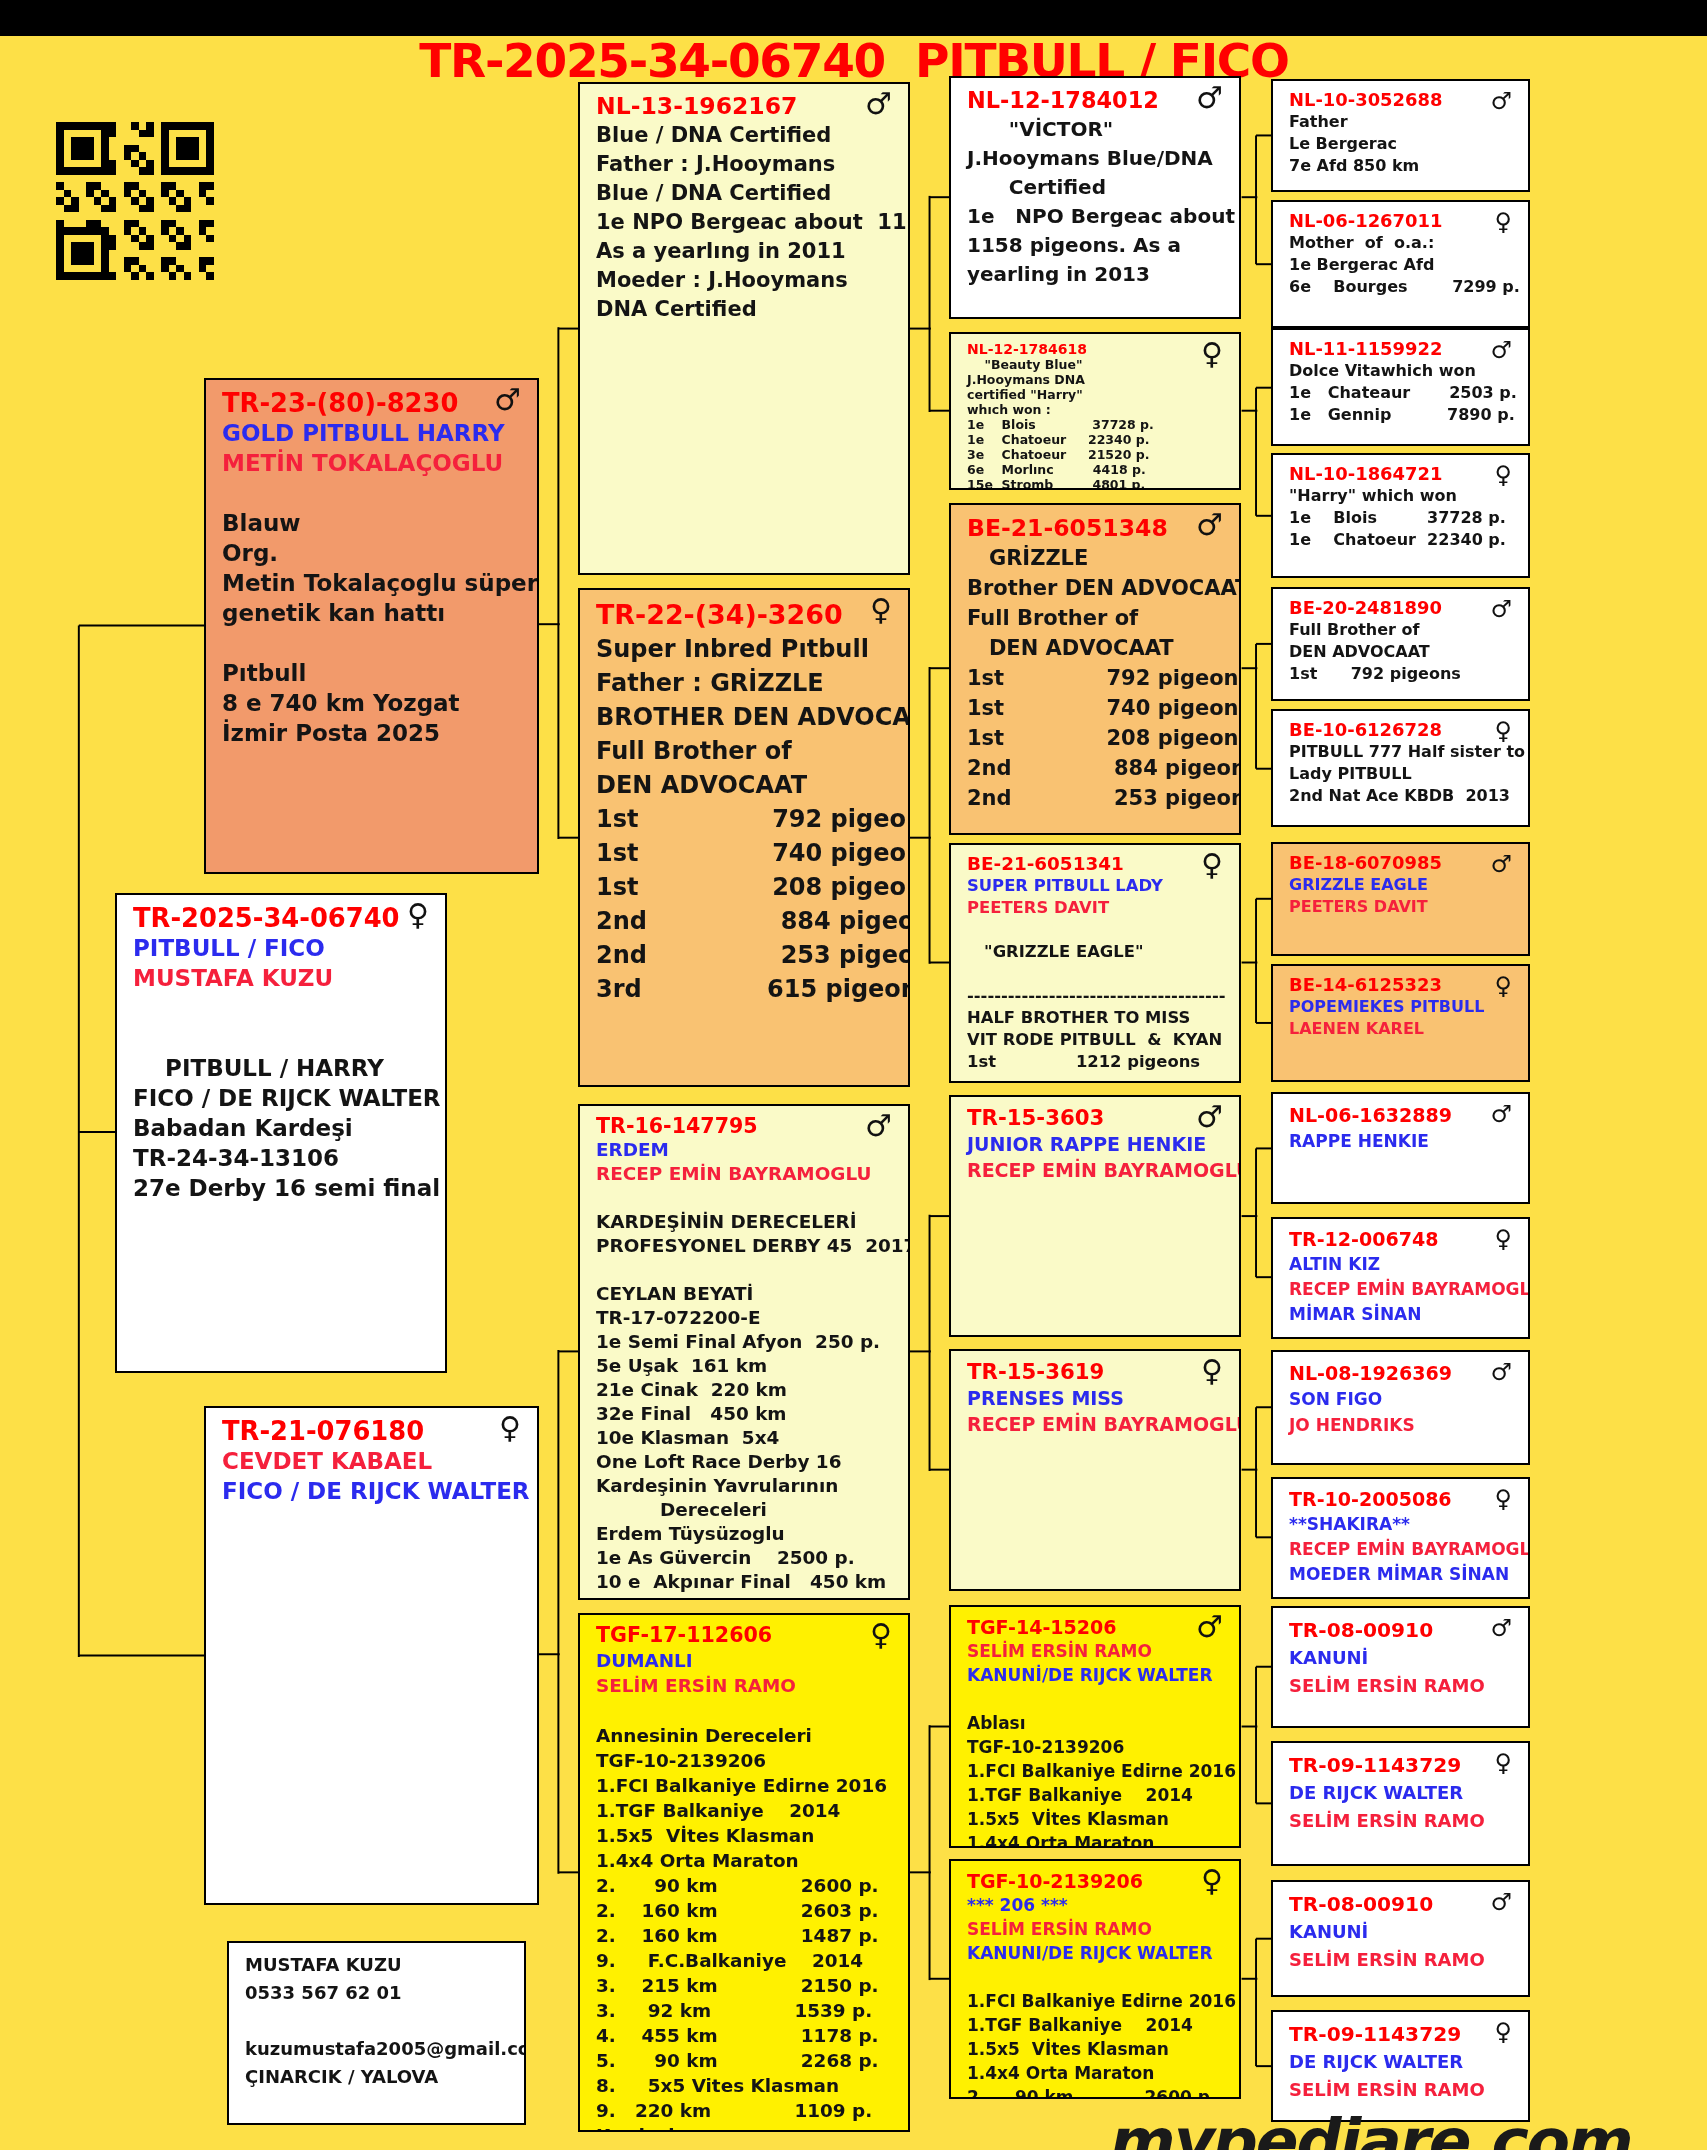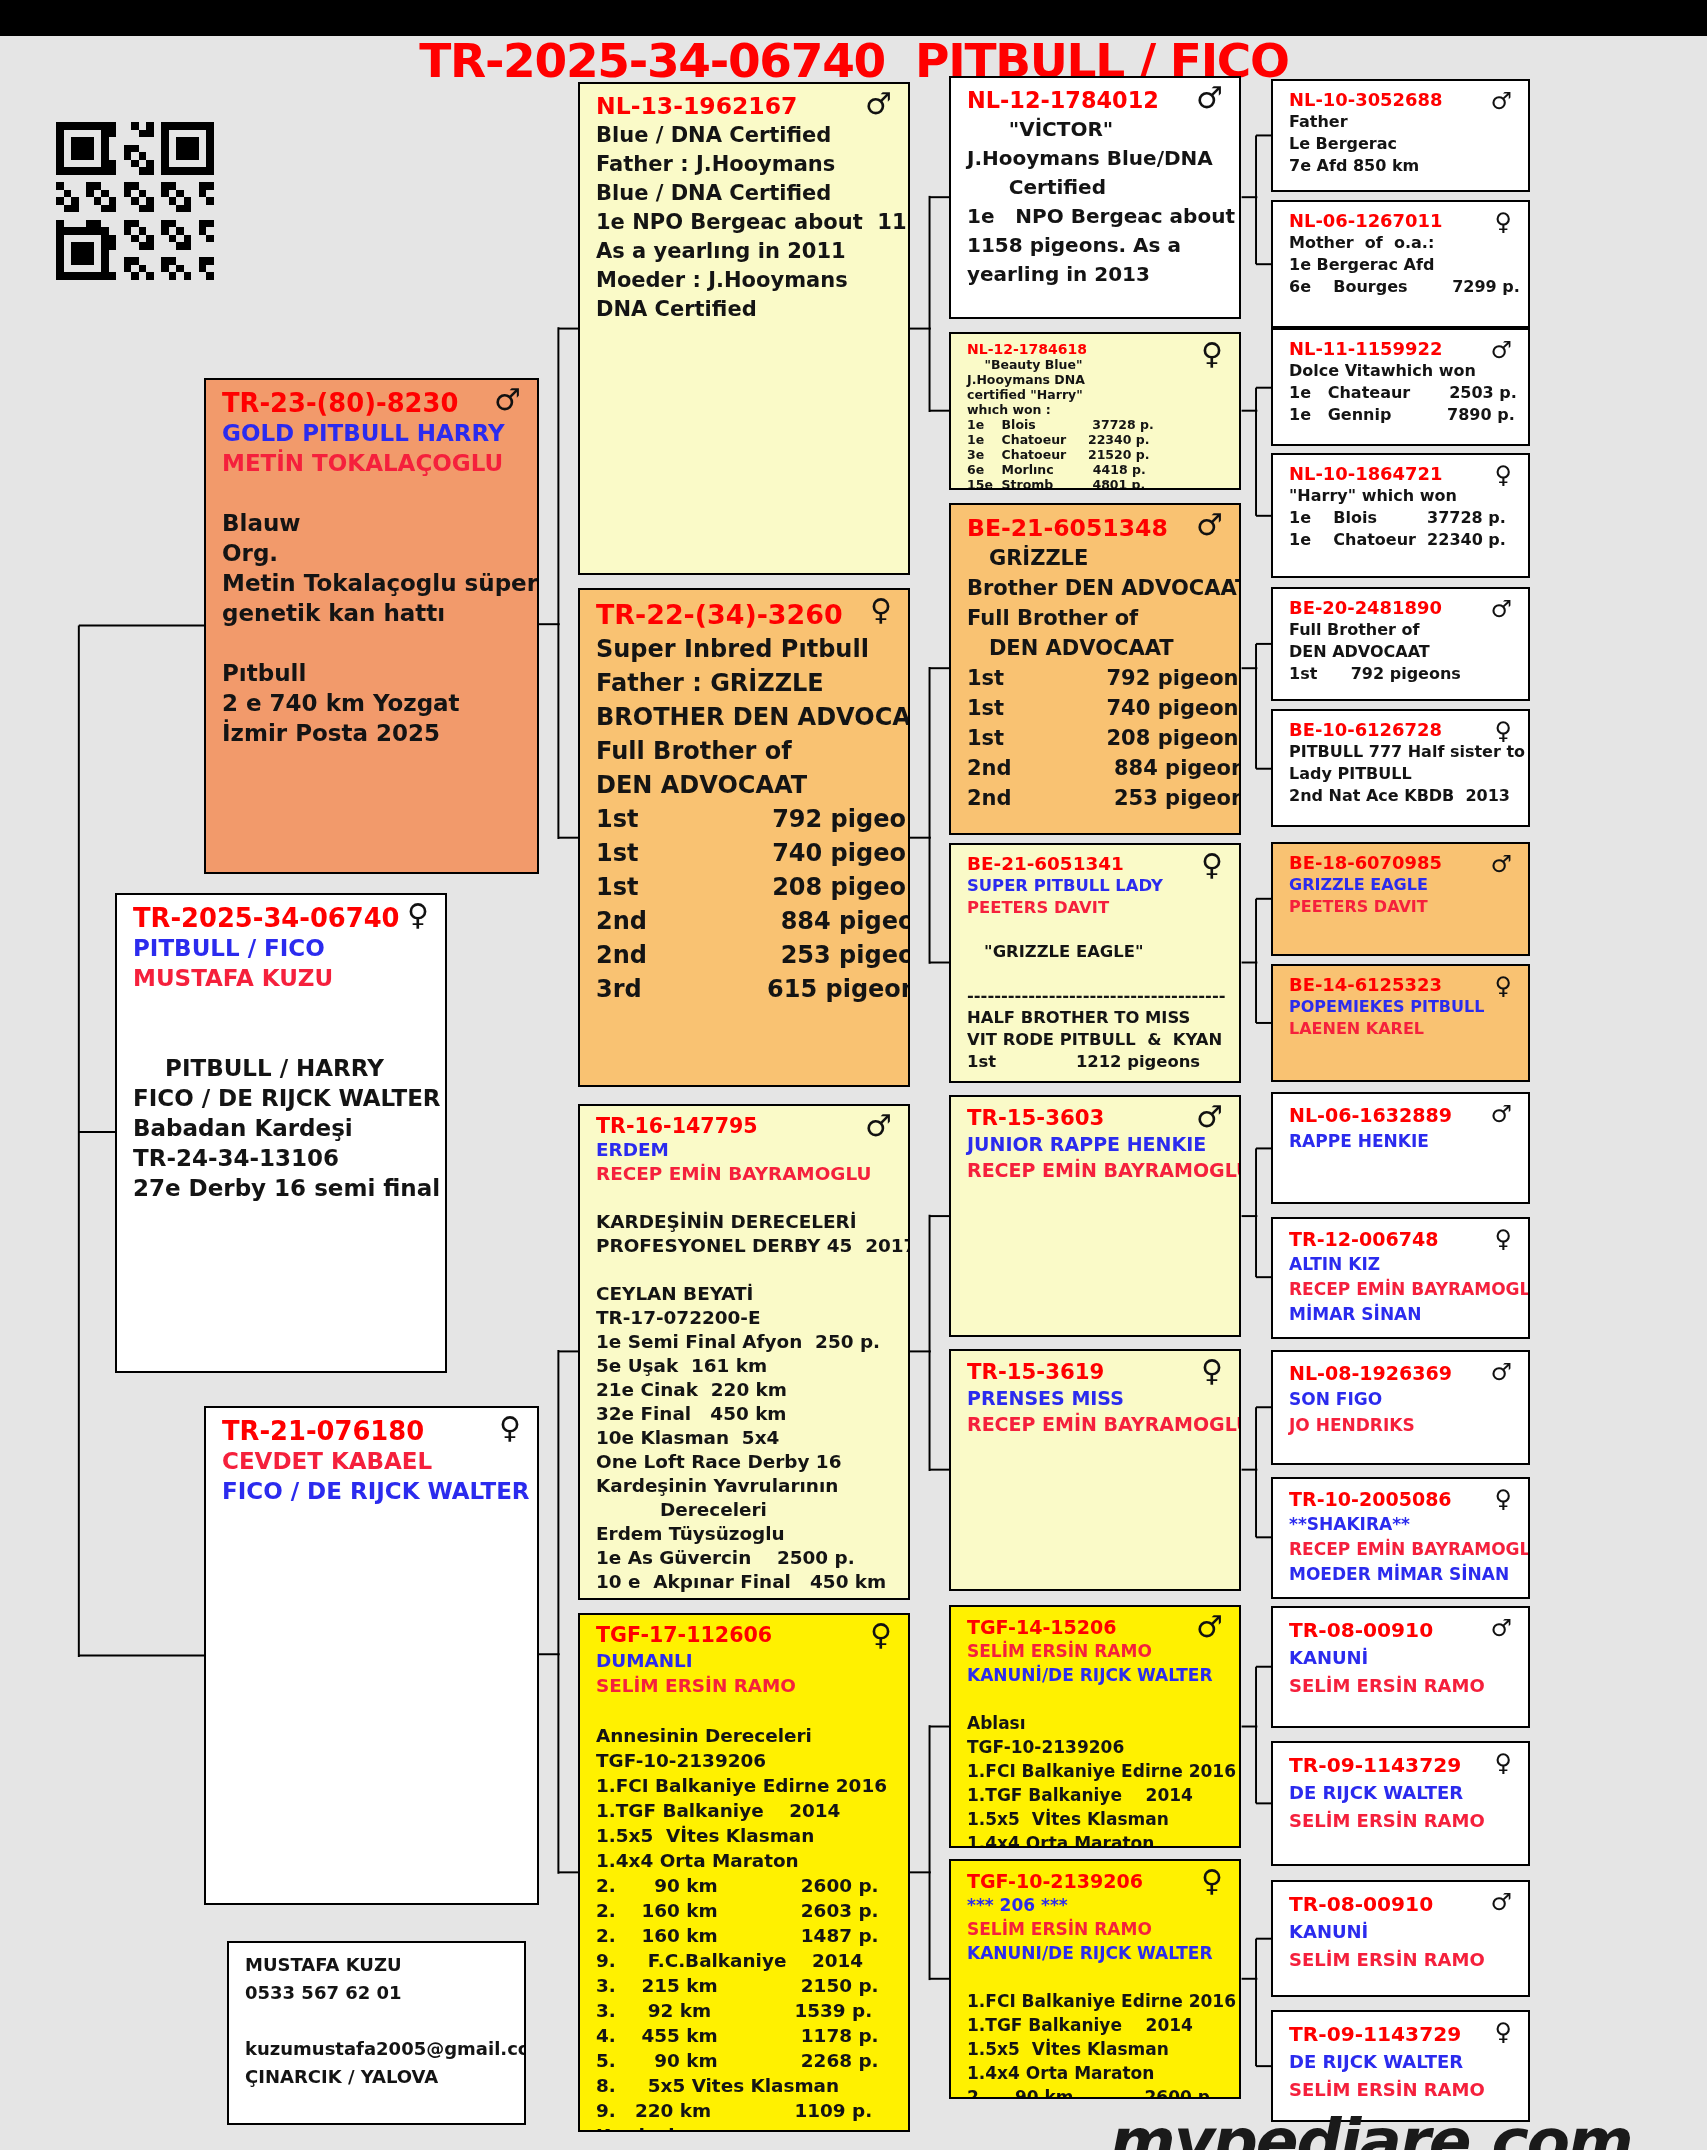--- a/index.html
+++ b/index.html
@@ -1,16 +1,16 @@
 <!DOCTYPE html>
 <html style="font-size:10.5px"><head>
 <meta charset="utf-8">
 <style>
   html,body{margin:0;padding:0;background:#888;}
-  #canvas{position:relative;width:1708px;height:2151px;background:#e5e5e5;overflow:hidden;
+  #canvas{position:relative;width:1708px;height:2151px;background:#fde047;overflow:hidden;
           font-family:"DejaVu Sans","Liberation Sans",sans-serif;font-weight:bold;}
   #topbar{position:absolute;left:0;top:0;width:1708px;height:36px;background:#000;}
   #title{position:absolute;left:0;top:33px;width:1708px;text-align:center;
          font-size:47px;letter-spacing:-1.3px;color:#ff0000;white-space:pre;}
   #qr{position:absolute;left:56px;top:122px;width:158px;height:158px;}
   #watermark{position:absolute;left:1110px;top:2105px;font-size:63px;font-style:italic;
              color:#1a1a1a;letter-spacing:-2px;white-space:pre;}
   #connectors{position:absolute;left:0;top:0;width:1708px;height:2151px;}
 
   .box{position:absolute;border:2px solid #000;box-sizing:border-box;overflow:hidden;
@@ -345,21 +345,21 @@
       <div class="ln ring">TR-23-(80)-8230</div>
       <div class="ln b">GOLD PITBULL HARRY</div>
       <div class="ln r">METİN TOKALAÇOGLU</div>
       <div class="ln e">&nbsp;</div>
       <div class="ln k">Blauw</div>
       <div class="ln k">Org.</div>
       <div class="ln k">Metin Tokalaçoglu süper</div>
       <div class="ln k">genetik kan hattı</div>
       <div class="ln e">&nbsp;</div>
       <div class="ln k">Pıtbull</div>
-      <div class="ln k">2 e 740 km Yozgat</div>
+      <div class="ln k">8 e 740 km Yozgat</div>
       <div class="ln k">İzmir Posta 2025</div>
     </div>
   <div class="box white" id="b-mother">
       <span class="sex">♀</span>
       <div class="ln ring">TR-21-076180</div>
       <div class="ln r">CEVDET KABAEL</div>
       <div class="ln b">FICO / DE RIJCK WALTER</div>
     </div>
   <div class="box white" id="b-contact">
       <div class="ln k">MUSTAFA KUZU</div>

